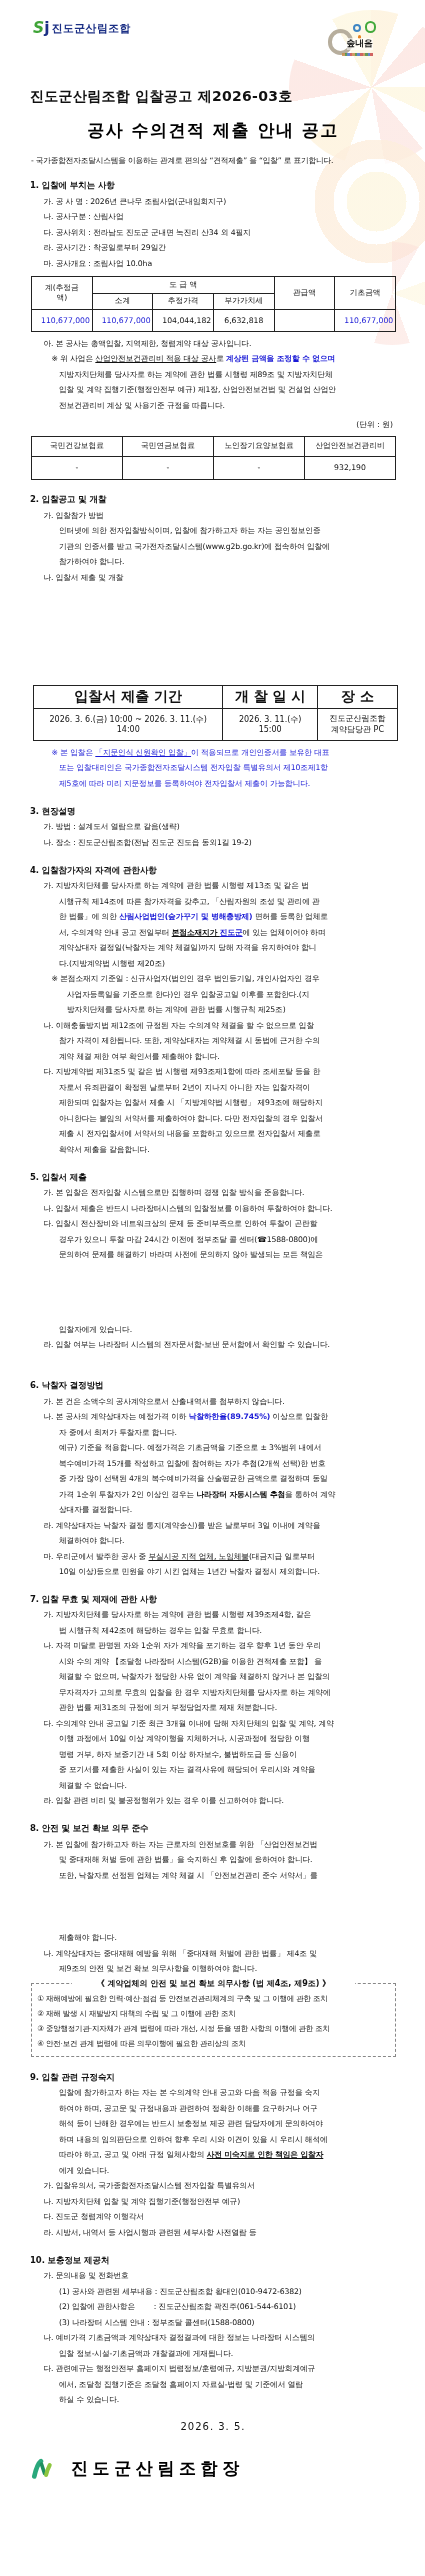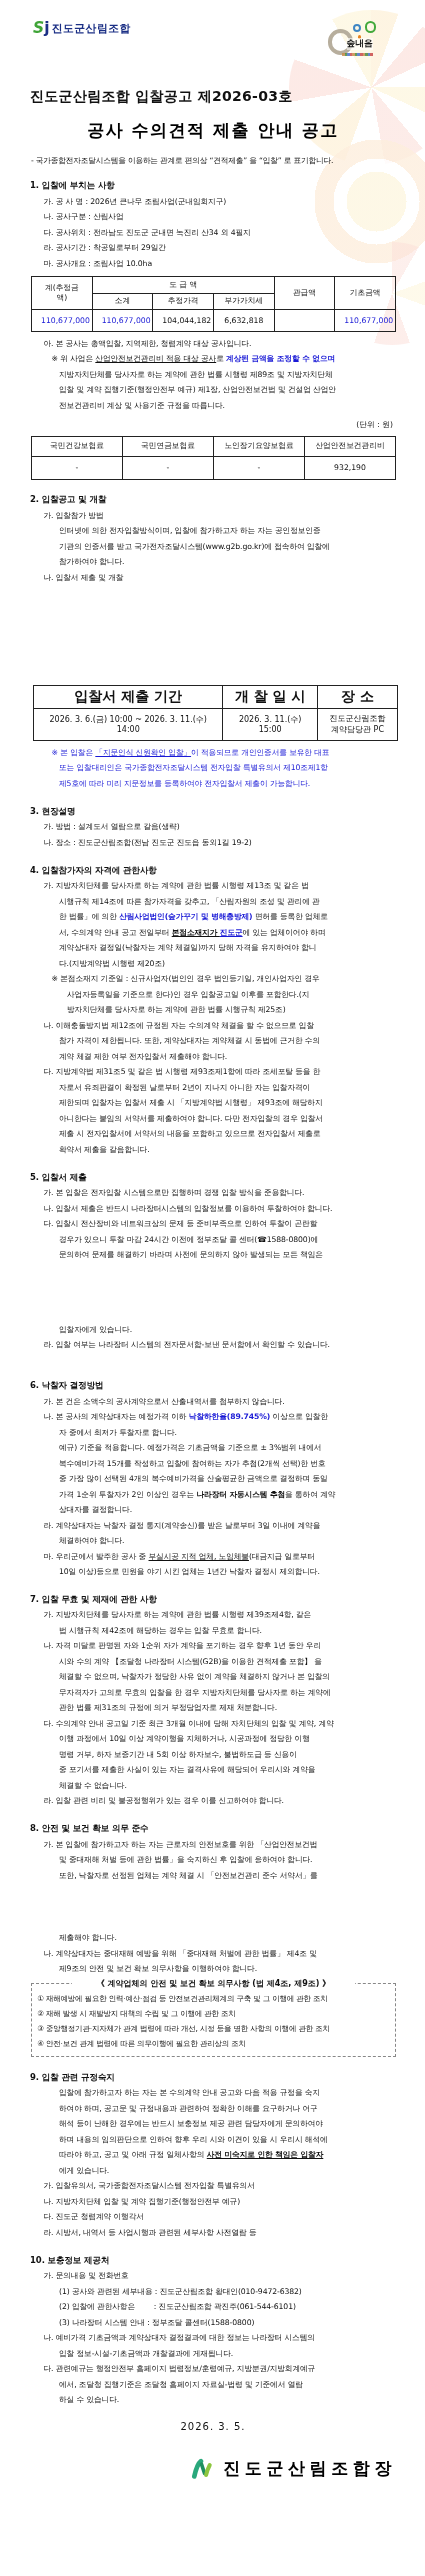--- a/index.html
+++ b/index.html
@@ -63,21 +63,21 @@
   .t3 th{height:19.6px;font-weight:700;font-size:14px;}
   .t3 tr.vals td{border-top:1.5px double #222;height:29px;font-size:8px;}
   .unit{text-align:right;font-size:7.7px;margin:7.2px 3.1px 0 0;}
 
   
   .dashed-box{border:0.8px dashed #888;margin:6.2px 0 2.1px 1px;padding:3.1px 5.2px 5.2px 5.2px;}
   .db-title{text-align:center;font-weight:800;font-size:8px;line-height:14.4px;background:#fff;margin-top:-10.3px;width:80%;margin-left:auto;margin-right:auto;}
   .db-item{font-size:7.5px;line-height:15px;letter-spacing:-0.2px;white-space:pre-wrap;}
 
   .date-line{text-align:center;font-size:10px;margin-top:13.4px;letter-spacing:1px;}
-  .signer{display:flex;align-items:center;justify-content:flex-end;gap:8px;margin-top:25px;}
+  .signer{display:flex;align-items:center;justify-content:flex-start;gap:16px;margin-top:25px;}
   .signer-name{font-size:17px;font-weight:800;letter-spacing:4.6px;color:#000;}
 </style>
 </head>
 <body>
 
 <div class="page">
   <div class="wm wm1"></div>
   <div class="wm wm2"></div>
   <div class="wm wm3"></div>
 
@@ -206,21 +206,21 @@
         <div class="ln i2"><span>시행규칙 제14조에 따른 참가자격을 갖추고, 「산림자원의 조성 및 관리에 관</span></div>
         <div class="ln i2"><span>한 법률」에 의한 </span><span class="bl b">산림사업법인(숲가꾸기 및 병해충방제)</span><span> 면허를 등록한 업체로</span></div>
         <div class="ln i2"><span>서, 수의계약 안내 공고 전일부터 </span><span class="u b">본점소재지가 </span><span class="bl u b">진도군</span><span>에 있는 업체이어야 하며</span></div>
         <div class="ln i2"><span>계약상대자 결정일(낙찰자는 계약 체결일)까지 당해 자격을 유지하여야 합니</span></div>
         <div class="ln i2"><span>다.(지방계약법 시행령 제20조)</span></div>
         <div class="ln i1b"><span>※ 본점소재지 기준일 : 신규사업자(법인인 경우 법인등기일, 개인사업자인 경우</span></div>
         <div class="ln i3"><span>사업자등록일을 기준으로 한다)인 경우 입찰공고일 이후를 포함한다.(지</span></div>
         <div class="ln i3"><span>방자치단체를 당사자로 하는 계약에 관한 법률 시행규칙 제25조)</span></div>
         <div class="ln i1"><span>나. 이해충돌방지법 제12조에 규정된 자는 수의계약 체결을 할 수 없으므로 입찰</span></div>
         <div class="ln i2"><span>참가 자격이 제한됩니다. 또한, 계약상대자는 계약체결 시 동법에 근거한 수의</span></div>
-        <div class="ln i2"><span>계약 체결 제한 여부 전자입찰서 제출해야 합니다.</span></div>
+        <div class="ln i2"><span>계약 체결 제한 여부 확인서를 제출해야 합니다.</span></div>
         <div class="ln i1"><span>다. 지방계약법 제31조5 및 같은 법 시행령 제93조제1항에 따라 조세포탈 등을 한</span></div>
         <div class="ln i2"><span>자로서 유죄판결이 확정된 날로부터 2년이 지나지 아니한 자는 입찰자격이</span></div>
         <div class="ln i2"><span>제한되며 입찰자는 입찰서 제출 시 「지방계약법 시행령」 제93조에 해당하지</span></div>
         <div class="ln i2"><span>아니한다는 붙임의 서약서를 제출하여야 합니다. 다만 전자입찰의 경우 입찰서</span></div>
         <div class="ln i2"><span>제출 시 전자입찰서에 서약서의 내용을 포함하고 있으므로 전자입찰서 제출로</span></div>
         <div class="ln i2"><span>확약서 제출을 갈음합니다.</span></div>
         <div class="ln hd"><span>5. 입찰서 제출</span></div>
         <div class="ln i1"><span>가. 본 입찰은 전자입찰 시스템으로만 집행하며 경쟁 입찰 방식을 준용합니다.</span></div>
         <div class="ln i1"><span>나. 입찰서 제출은 반드시 나라장터시스템의 입찰정보를 이용하여 투찰하여야 합니다.</span></div>
         <div class="ln i1"><span>다. 입찰시 전산장비와 네트워크상의 문제 등 준비부족으로 인하여 투찰이 곤란할</span></div>

